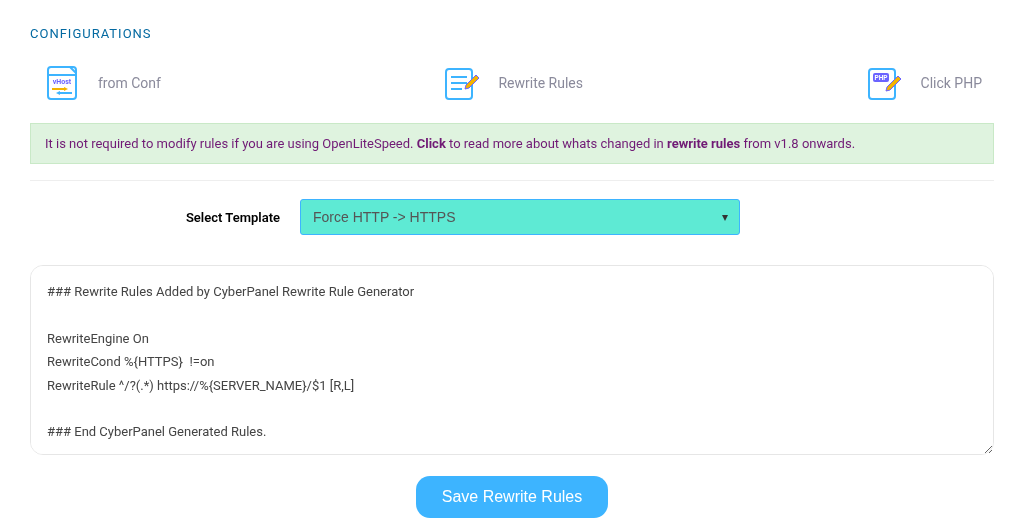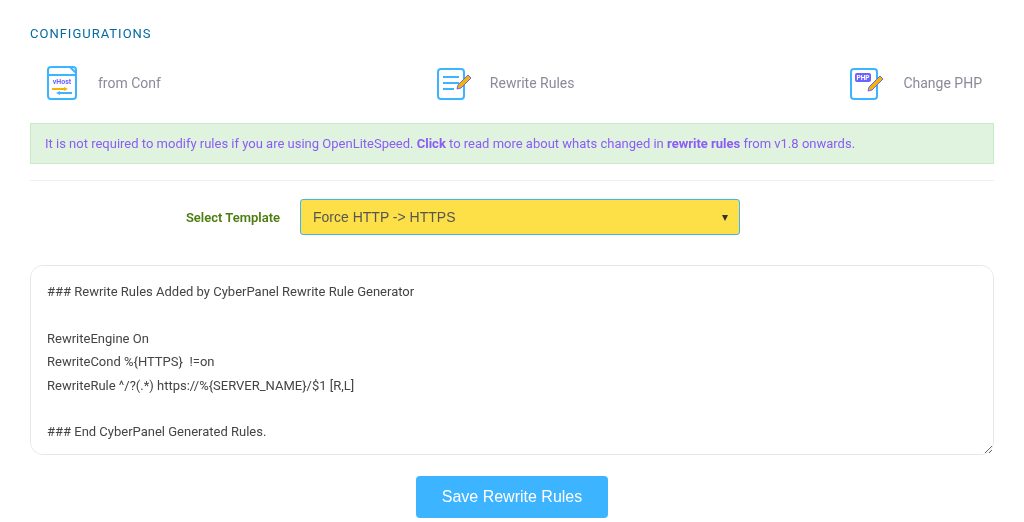--- a/index.html
+++ b/index.html
@@ -39,21 +39,21 @@
     align-items: center;
     justify-content: center;
   }
   .tab .label {
     color: #8a8a9b;
     font-size: 14px;
   }
   .alert {
     background: #dff3df;
     border: 1px solid #c9e9c7;
-    color: #8b5cf6;
+    color: #701a75;
     padding: 12px 14px;
     font-size: 13px;
     margin: 10px 0 0 0;
   }
   .alert .strong { font-weight: 700; }
   hr.sep {
     border: none;
     border-top: 1px solid #eee;
     margin: 16px 0 18px 0;
   }
@@ -61,37 +61,37 @@
     display: flex;
     align-items: center;
     margin-bottom: 30px;
     padding: 0 10px;
   }
   .form-label {
     width: 260px;
     text-align: right;
     padding-right: 20px;
     font-weight: 600;
-    color: #4d7c0f;
+    color: #000000;
     font-size: 13px;
   }
   .select-wrap {
     position: relative;
     width: 440px;
   }
   select.template {
     width: 100%;
     height: 36px;
     border: 1px solid #3db4ff;
     border-radius: 3px;
     padding: 0 30px 0 12px;
     font-size: 14px;
     color: #555;
     outline: none;
-    background: #fde047;
+    background: #5eead4;
     appearance: none;
     -webkit-appearance: none;
   }
   .select-caret {
     position: absolute;
     right: 12px;
     top: 50%;
     transform: translateY(-50%);
     pointer-events: none;
     color: #333;
@@ -112,21 +112,21 @@
     background:#fff;
   }
   .save-row {
     text-align: center;
     margin-top: 18px;
   }
   button.save {
     background: #3db4ff;
     color: #fff;
     border: none;
-    border-radius: 4px;
+    border-radius: 14px;
     padding: 12px 26px;
     font-size: 16px;
     cursor: pointer;
   }
 </style>
 </head>
 <body>
 
 <div class="page">
   <div class="section-title">CONFIGURATIONS</div>
@@ -165,21 +165,21 @@
 
     <div class="tab">
       <div class="icon-wrap">
         <svg width="40" height="40" viewBox="0 0 40 40">
           <rect x="4" y="6" width="26" height="30" rx="3" fill="none" stroke="#3db4ff" stroke-width="2"></rect>
           <rect x="8" y="10" width="16" height="9" rx="2" fill="#6b63ff"></rect>
           <text x="16" y="17" font-size="6.5" text-anchor="middle" fill="#fff" font-weight="700">PHP</text>
           <path d="M22 24 L33 13 L36 16 L25 27 L21 28 Z" fill="#f4b400" stroke="#6b63ff" stroke-width="1"></path>
         </svg>
       </div>
-      <span class="label">Change PHP</span>
+      <span class="label">Click PHP</span>
     </div>
 
   </div>
 
   <div class="alert">
     <span>It is not required to modify rules if you are using OpenLiteSpeed. </span><span class="strong">Click</span><span> to read more about whats changed in </span><span class="strong">rewrite rules</span><span> from v1.8 onwards.</span>
   </div>
 
   <hr class="sep">
 

